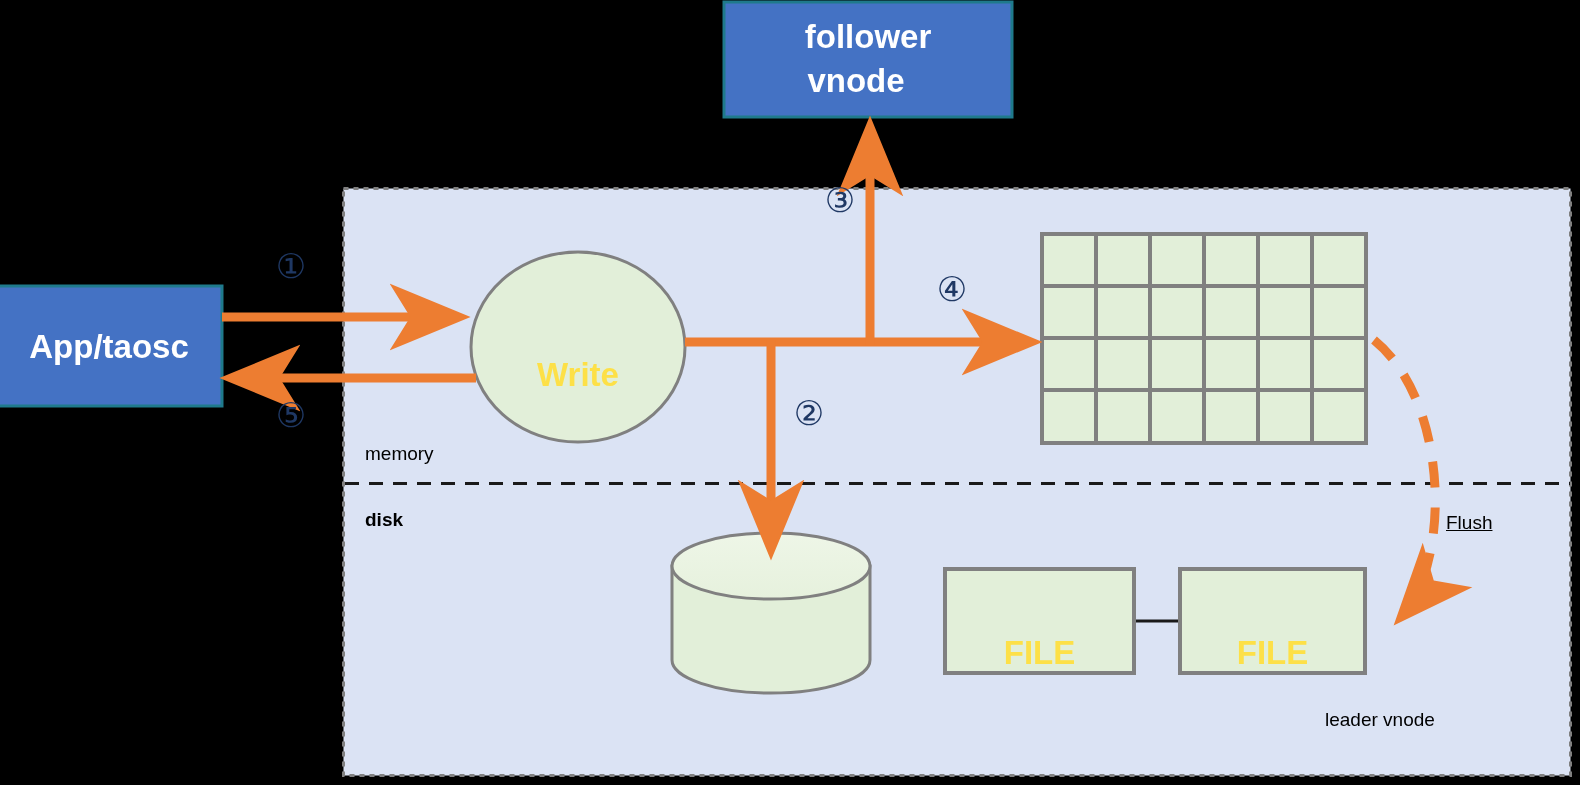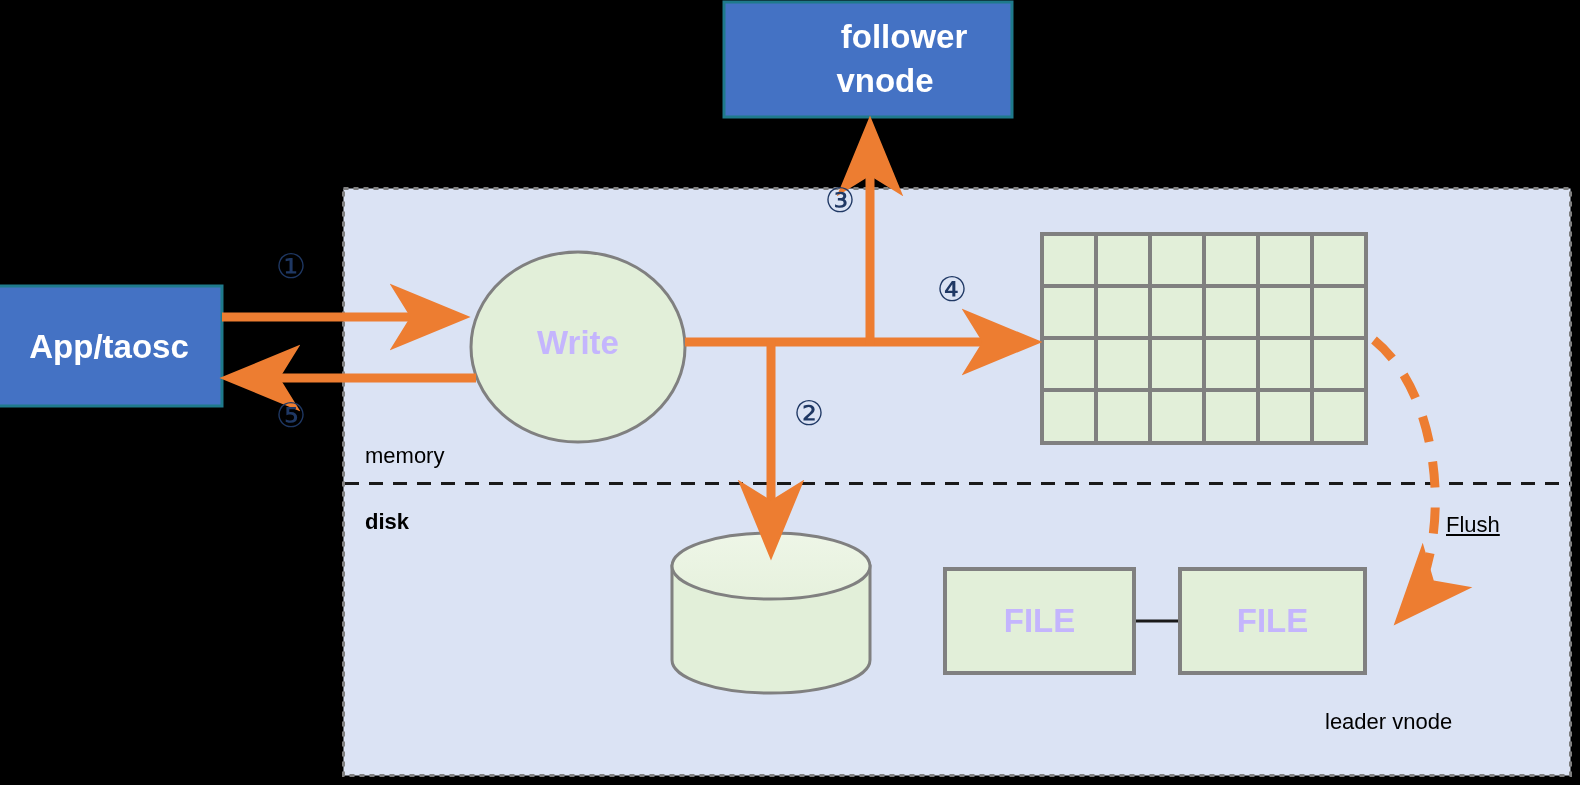--- a/index.html
+++ b/index.html
@@ -28,28 +28,29 @@
     pointer-events: none;
   }
   .box-label {
     color: #ffffff;
     font-size: 33px;
     font-weight: bold;
     text-align: center;
     line-height: 1.18;
   }
   .node-label {
-    color: #c4b5fd;
+    color: #fde047;
     font-size: 33px;
     font-weight: bold;
     text-align: center;
+    margin-top: 32px;
   }
   .plain-label {
     color: #000000;
-    font-size: 22px;
+    font-size: 19px;
     font-weight: normal;
   }
   .step-num {
     color: #1f3864;
     font-size: 34px;
     font-weight: normal;
     text-align: center;
   }
 </style>
 </head>
@@ -107,22 +108,22 @@
 
     <line x1="870" y1="345" x2="870" y2="128" stroke="#ed7d31" stroke-width="9" marker-end="url(#arrowOrange)"></line>
 
     <line x1="771" y1="340" x2="771" y2="548" stroke="#ed7d31" stroke-width="9" marker-end="url(#arrowOrange)"></line>
 
     <path d="M1374,340 C1448,400 1452,560 1402,616" fill="none" stroke="#ed7d31" stroke-width="9" stroke-dasharray="26 20" marker-end="url(#arrowOrange)"></path>
   </svg>
 
   <div class="lbl box-label" style="left:-4px; top:328px; width:226px;">App/taosc</div>
 
-  <div class="lbl box-label" style="left:724px; top:18px; width:288px;padding-left:36px;">follower</div>
-  <div class="lbl box-label" style="left:724px; top:62px; width:264px;padding-left:29px;">vnode</div>
+  <div class="lbl box-label" style="left:724px; top:18px; width:288px;">follower</div>
+  <div class="lbl box-label" style="left:724px; top:62px; width:264px;">vnode</div>
 
   <div class="lbl node-label" style="left:471px; top:324px; width:214px;">Write</div>
 
   <div class="lbl node-label" style="left:945px; top:602px; width:189px;">FILE</div>
   <div class="lbl node-label" style="left:1180px; top:602px; width:185px;">FILE</div>
 
 
   <div class="lbl plain-label" style="left:365px; top:443px;">memory</div>
   <div class="lbl plain-label" style="left:365px; top:509px;font-weight:bold;">disk</div>
 

